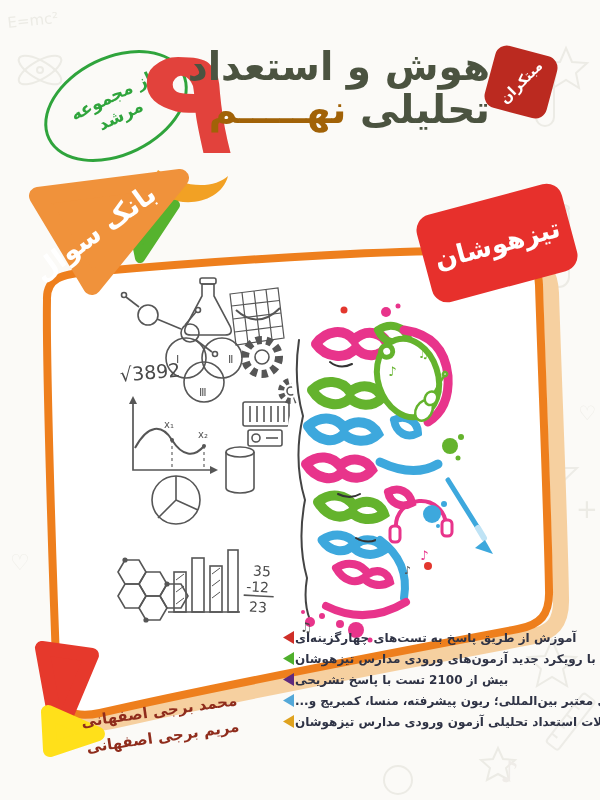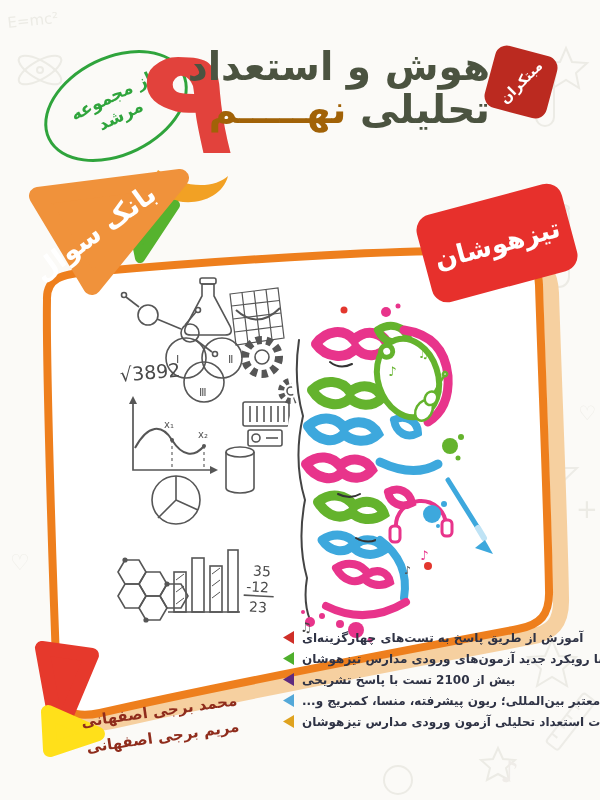--- a/index.html
+++ b/index.html
@@ -19,21 +19,21 @@
                  color:#4b5340; font-weight:bold; line-height:1.1; }
   .title-line1 { font-size:39px; white-space:nowrap; }
   .title-line2 { font-size:39px; white-space:nowrap; }
   .grade { color:#a16207; }
   .logo { left:489px; top:50px; width:64px; height:64px; background:#bb2a20; border-radius:12px;
           transform:rotate(15deg); display:flex; align-items:center; justify-content:center; }
   .logo span { transform:rotate(-60deg); color:#fff; font-size:14px; font-weight:bold; }
   .authors { left:56px; top:698px; width:210px; transform:rotate(-8deg); text-align:center;
              direction:rtl; color:#8f2c1c; font-weight:bold; font-size:15px; line-height:1.75; }
   .features { top:630px; right:14px; width:304px; }
-  .feat { display:flex; align-items:center; gap:7px; margin-bottom:6px; direction:ltr; }
+  .feat { display:flex; align-items:center; margin-bottom:6px; direction:ltr; }
   .feat svg { position:static; flex:0 0 auto; }
   .feat-text { direction:rtl; text-align:left; font-size:12px; font-weight:bold; color:#2f3345; white-space:nowrap; }
 </style>
 </head>
 <body>
 
 <div class="cover">
 
   <svg class="bg-layer" width="600" height="800" viewBox="0 0 600 800">
     <g stroke="#ecebe5" stroke-width="2" fill="none">

